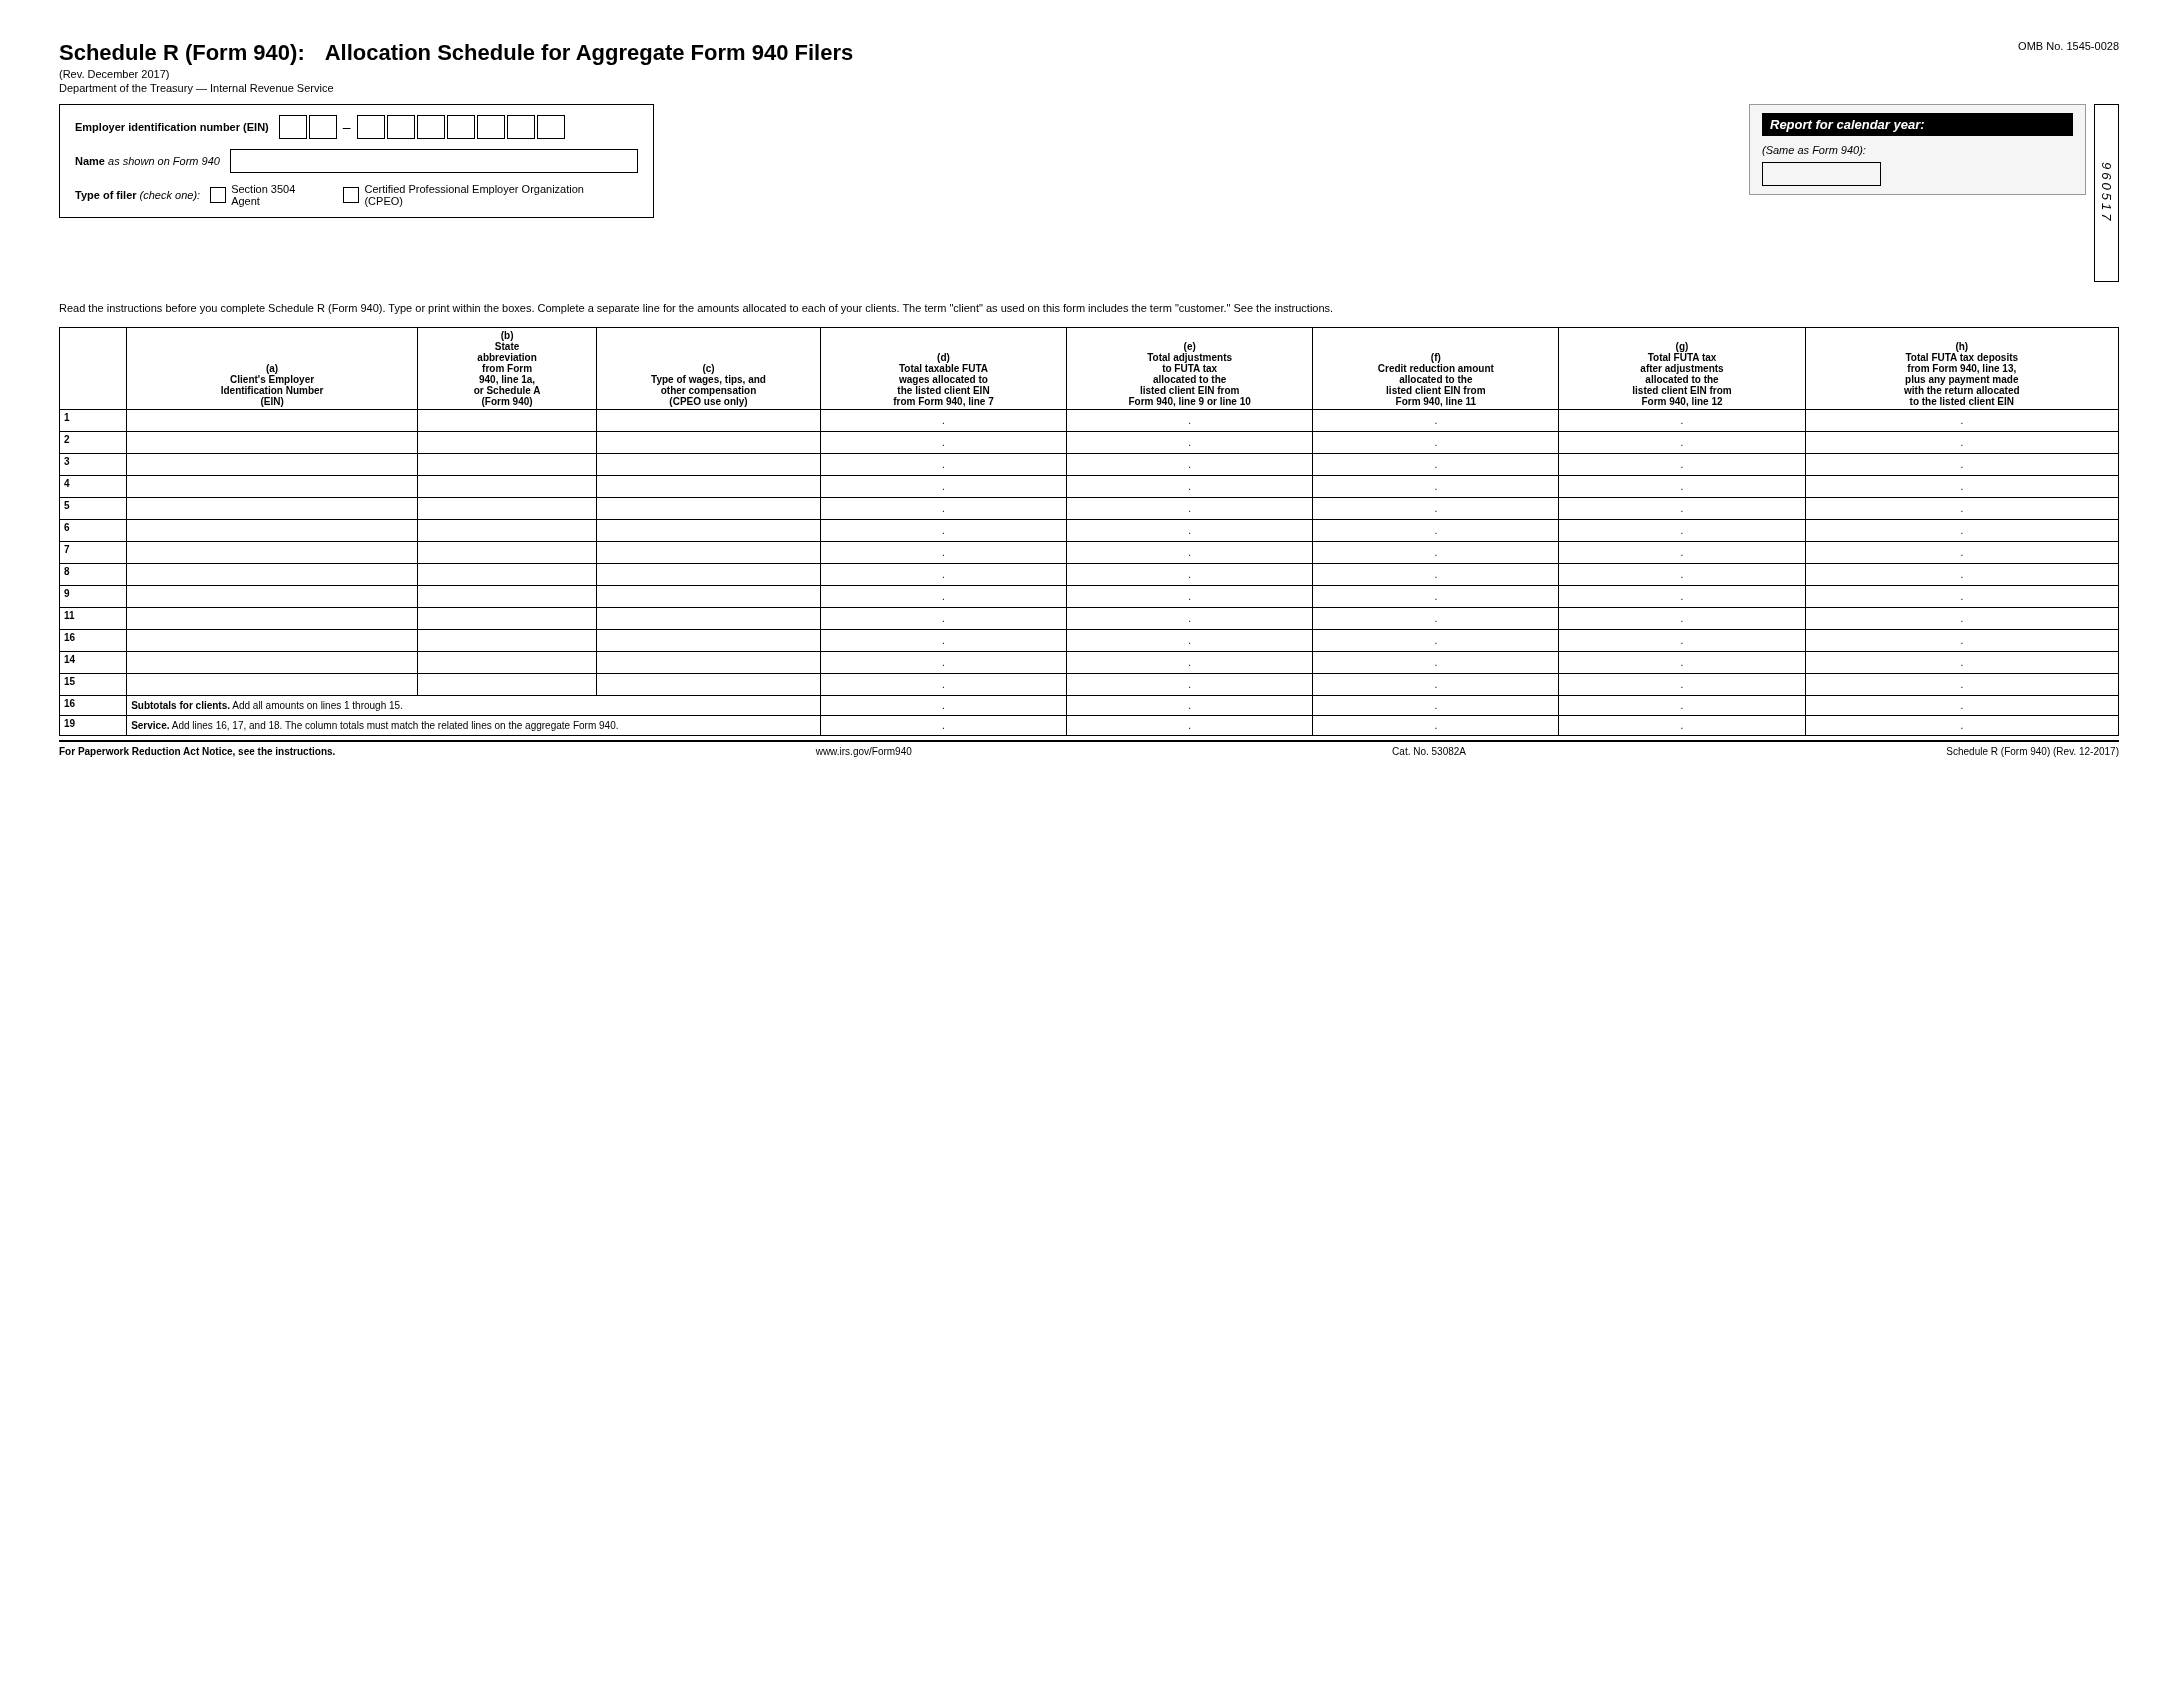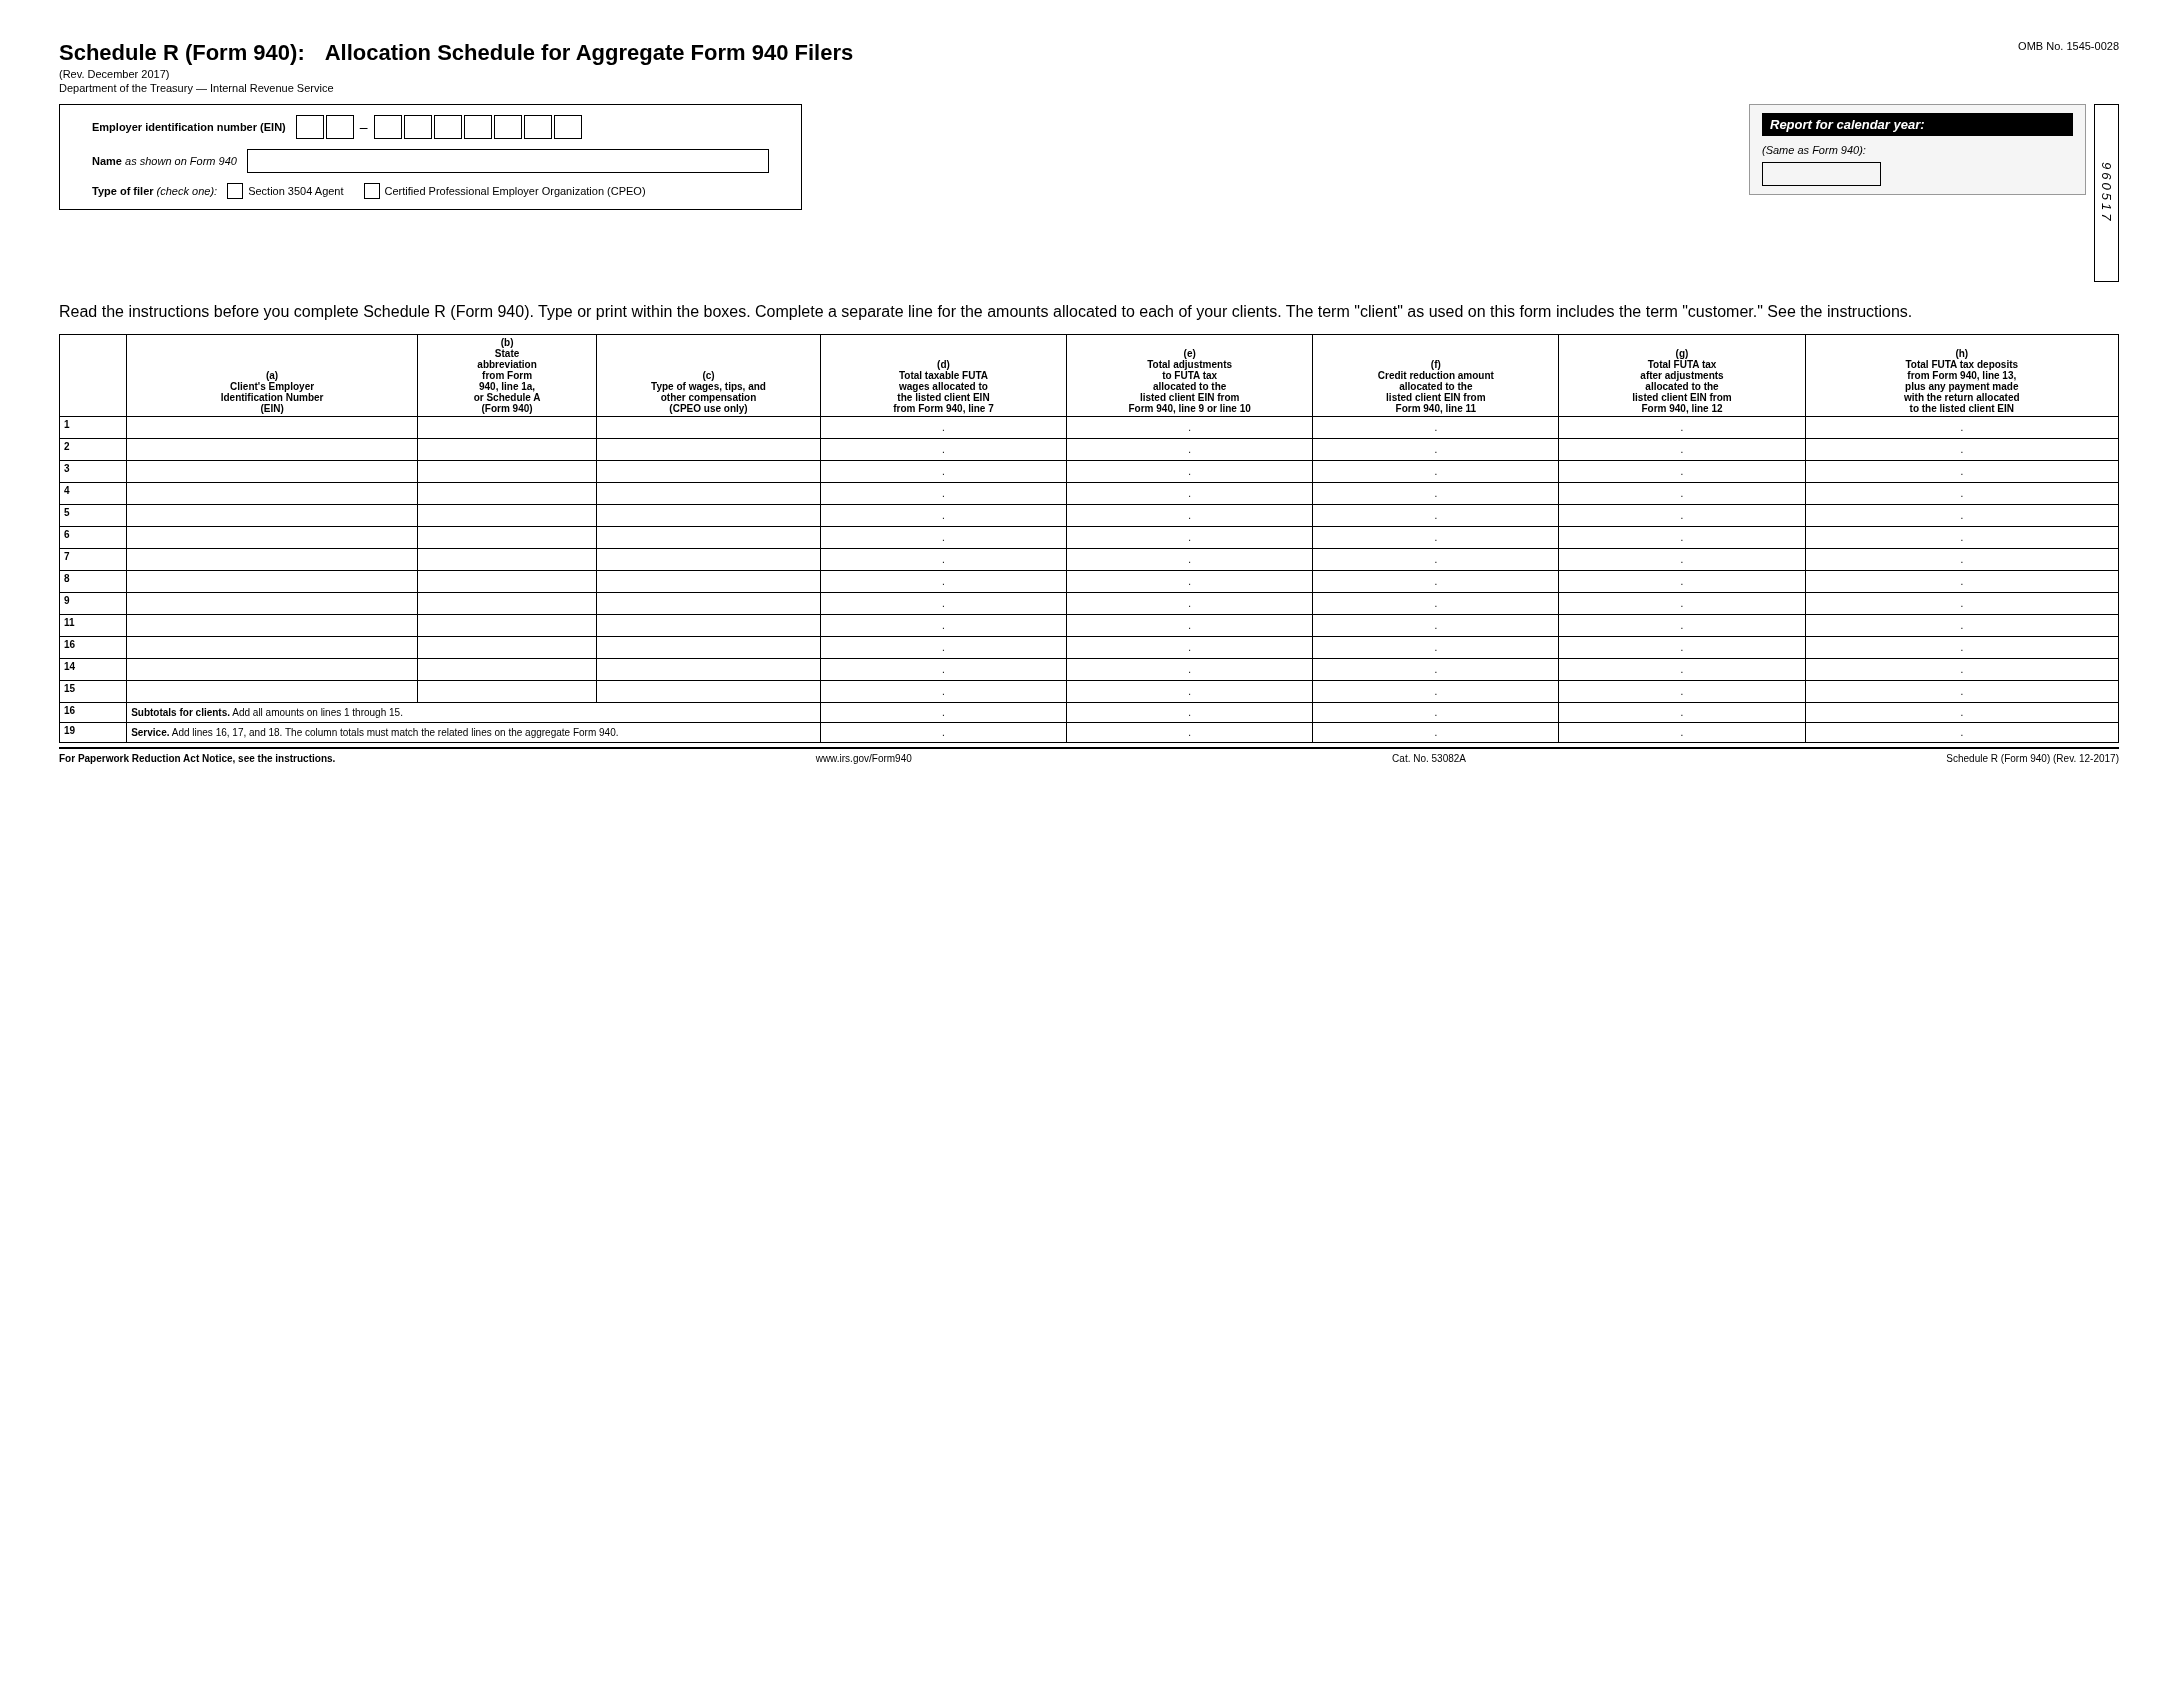--- a/index.html
+++ b/index.html
@@ -37,22 +37,22 @@
 
     .top-section {
       display: flex;
       justify-content: space-between;
       align-items: flex-start;
       margin-top: 10px;
     }
 
     .form-fields-box {
       border: 1px solid #000;
-      padding: 10px 32px;
-      width: 743px;
+      padding: 10px 15px;
+      width: 595px;
     }
     .ein-row {
       display: flex;
       align-items: center;
       margin-bottom: 10px;
     }
     .ein-label {
       font-weight: bold;
       font-size: 11px;
       margin-right: 10px;
@@ -137,21 +137,21 @@
       height: 24px;
     }
     .top-right-area {
       display: flex;
       align-items: flex-start;
       position: relative;
       font-style: italic;
     }
 
     .instructions-text {
-      font-size: 16px;
+      font-size: 11px;
       margin: 18px 0 10px 0;
       line-height: 1.5;
     }
 
     
     .main-table {
       width: 100%;
       border-collapse: collapse;
       font-size: 10px;
     }

